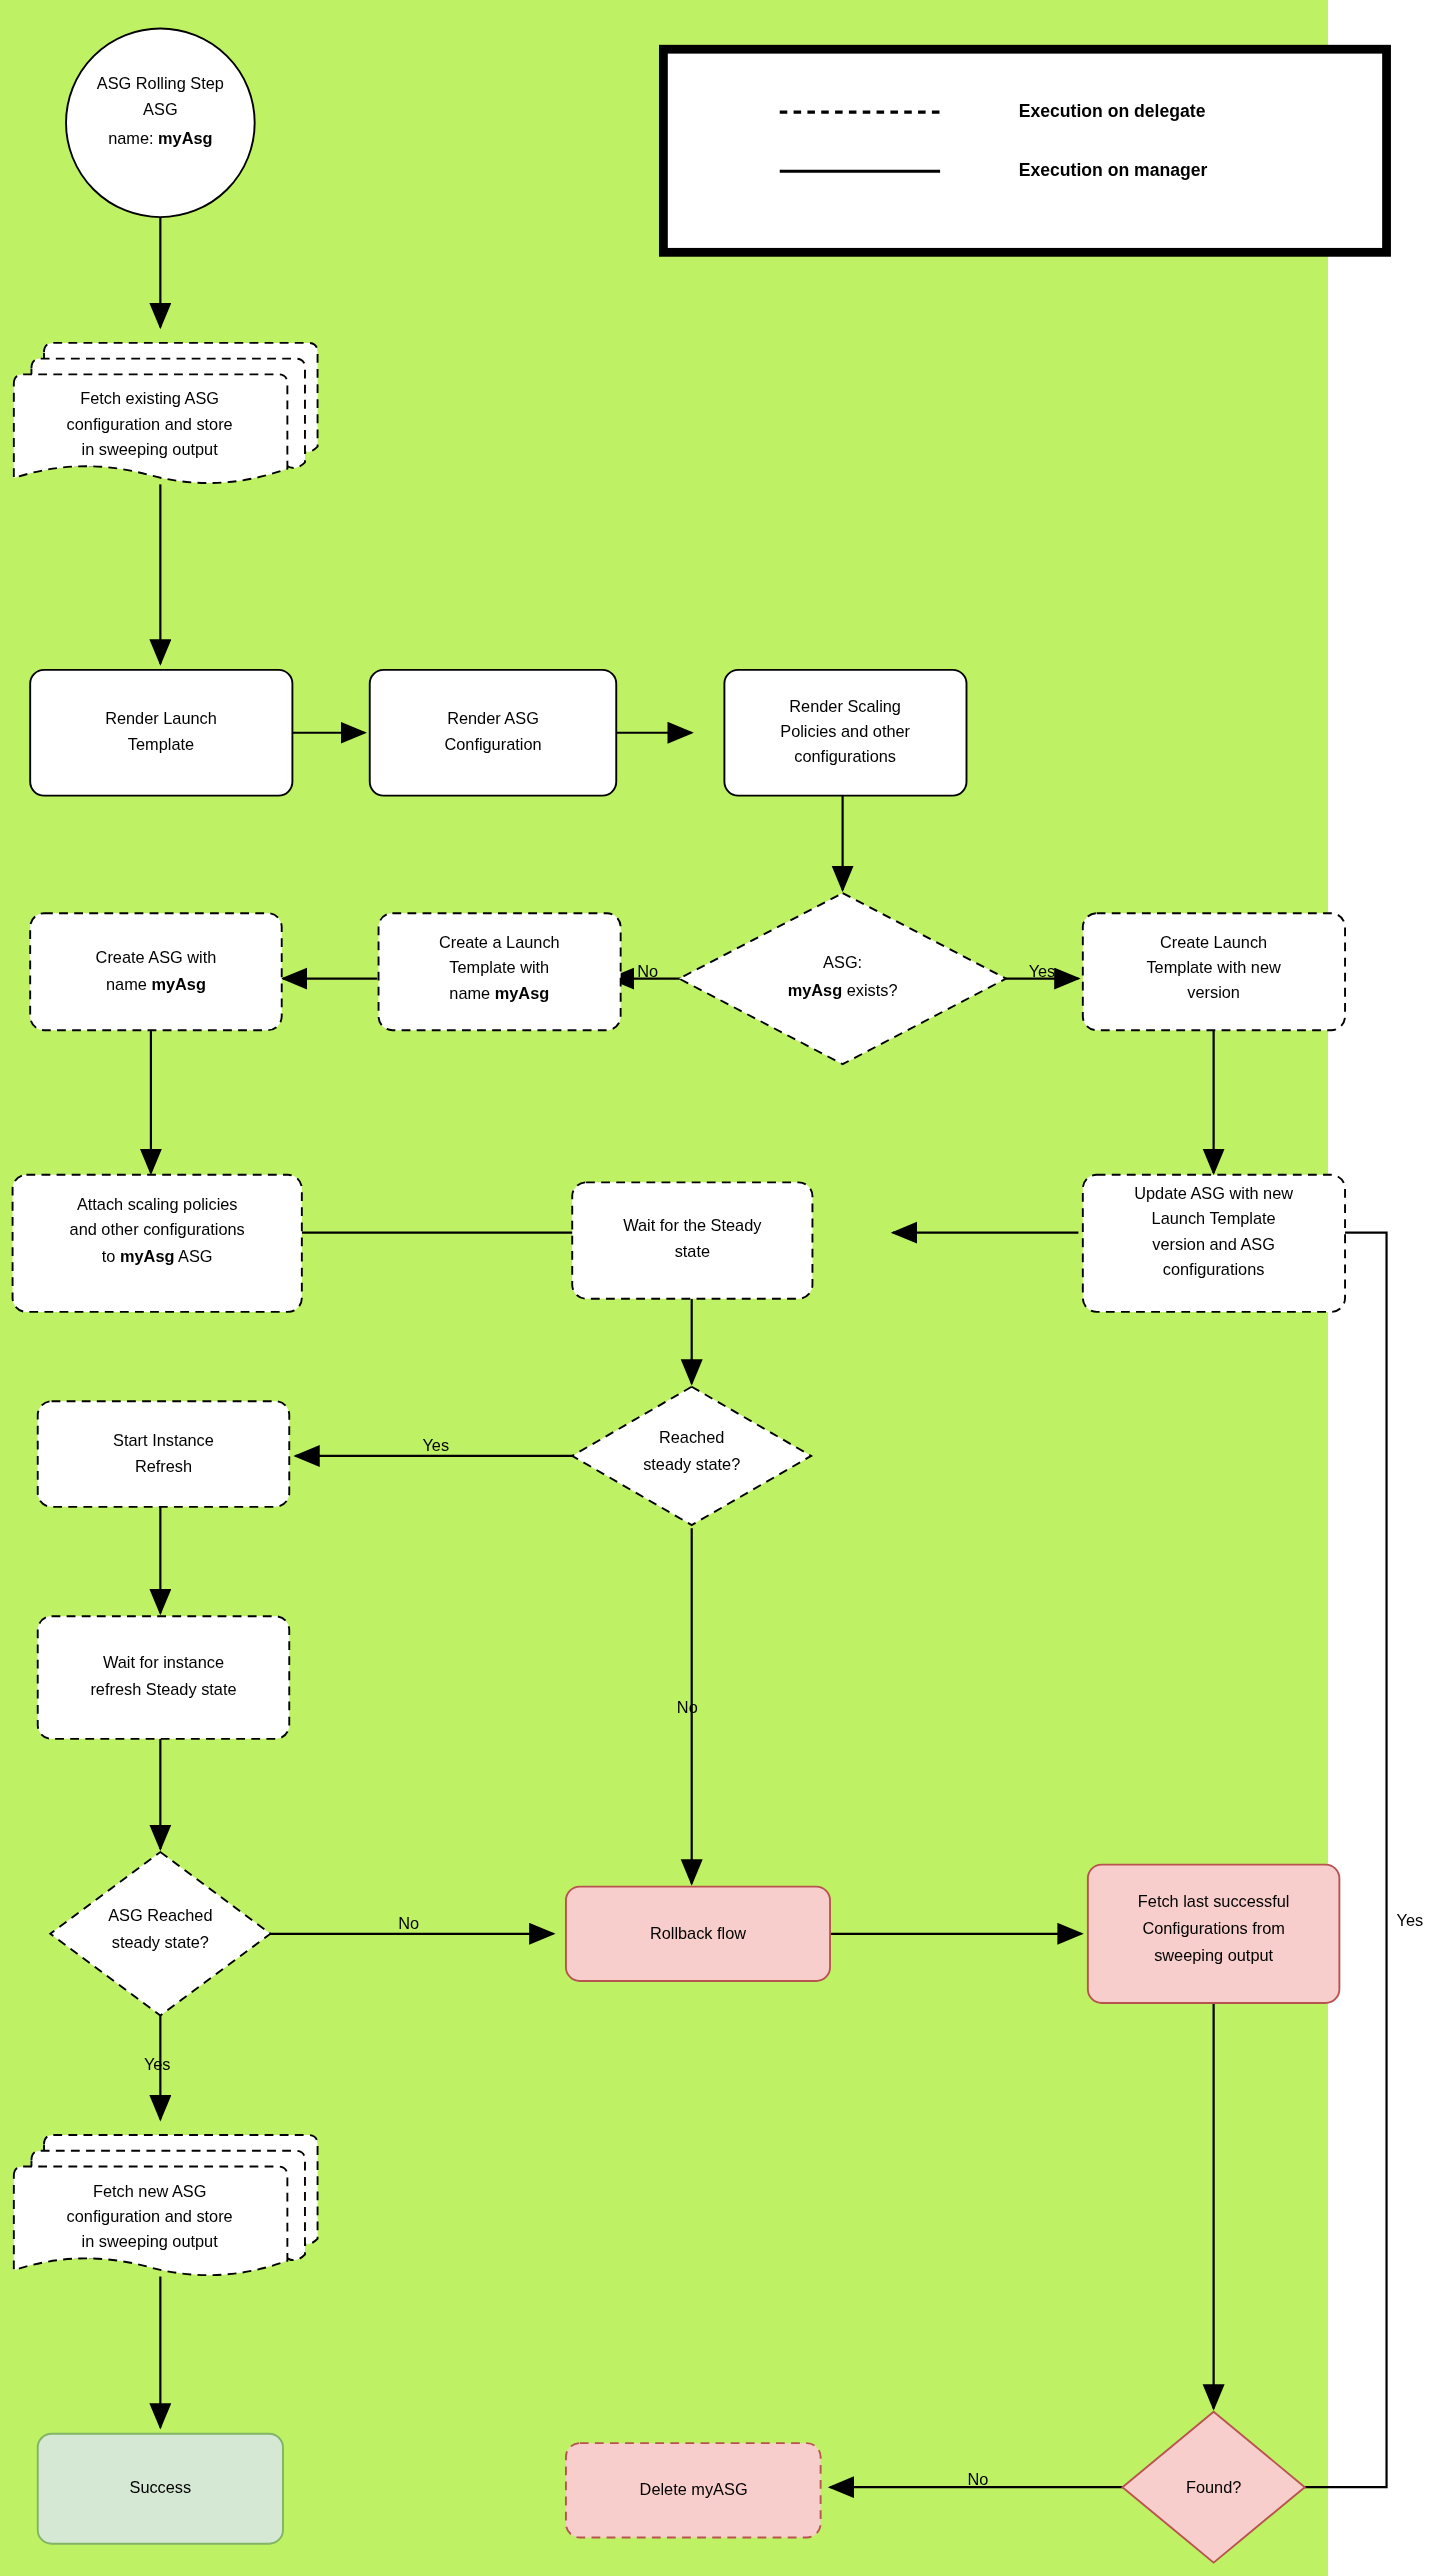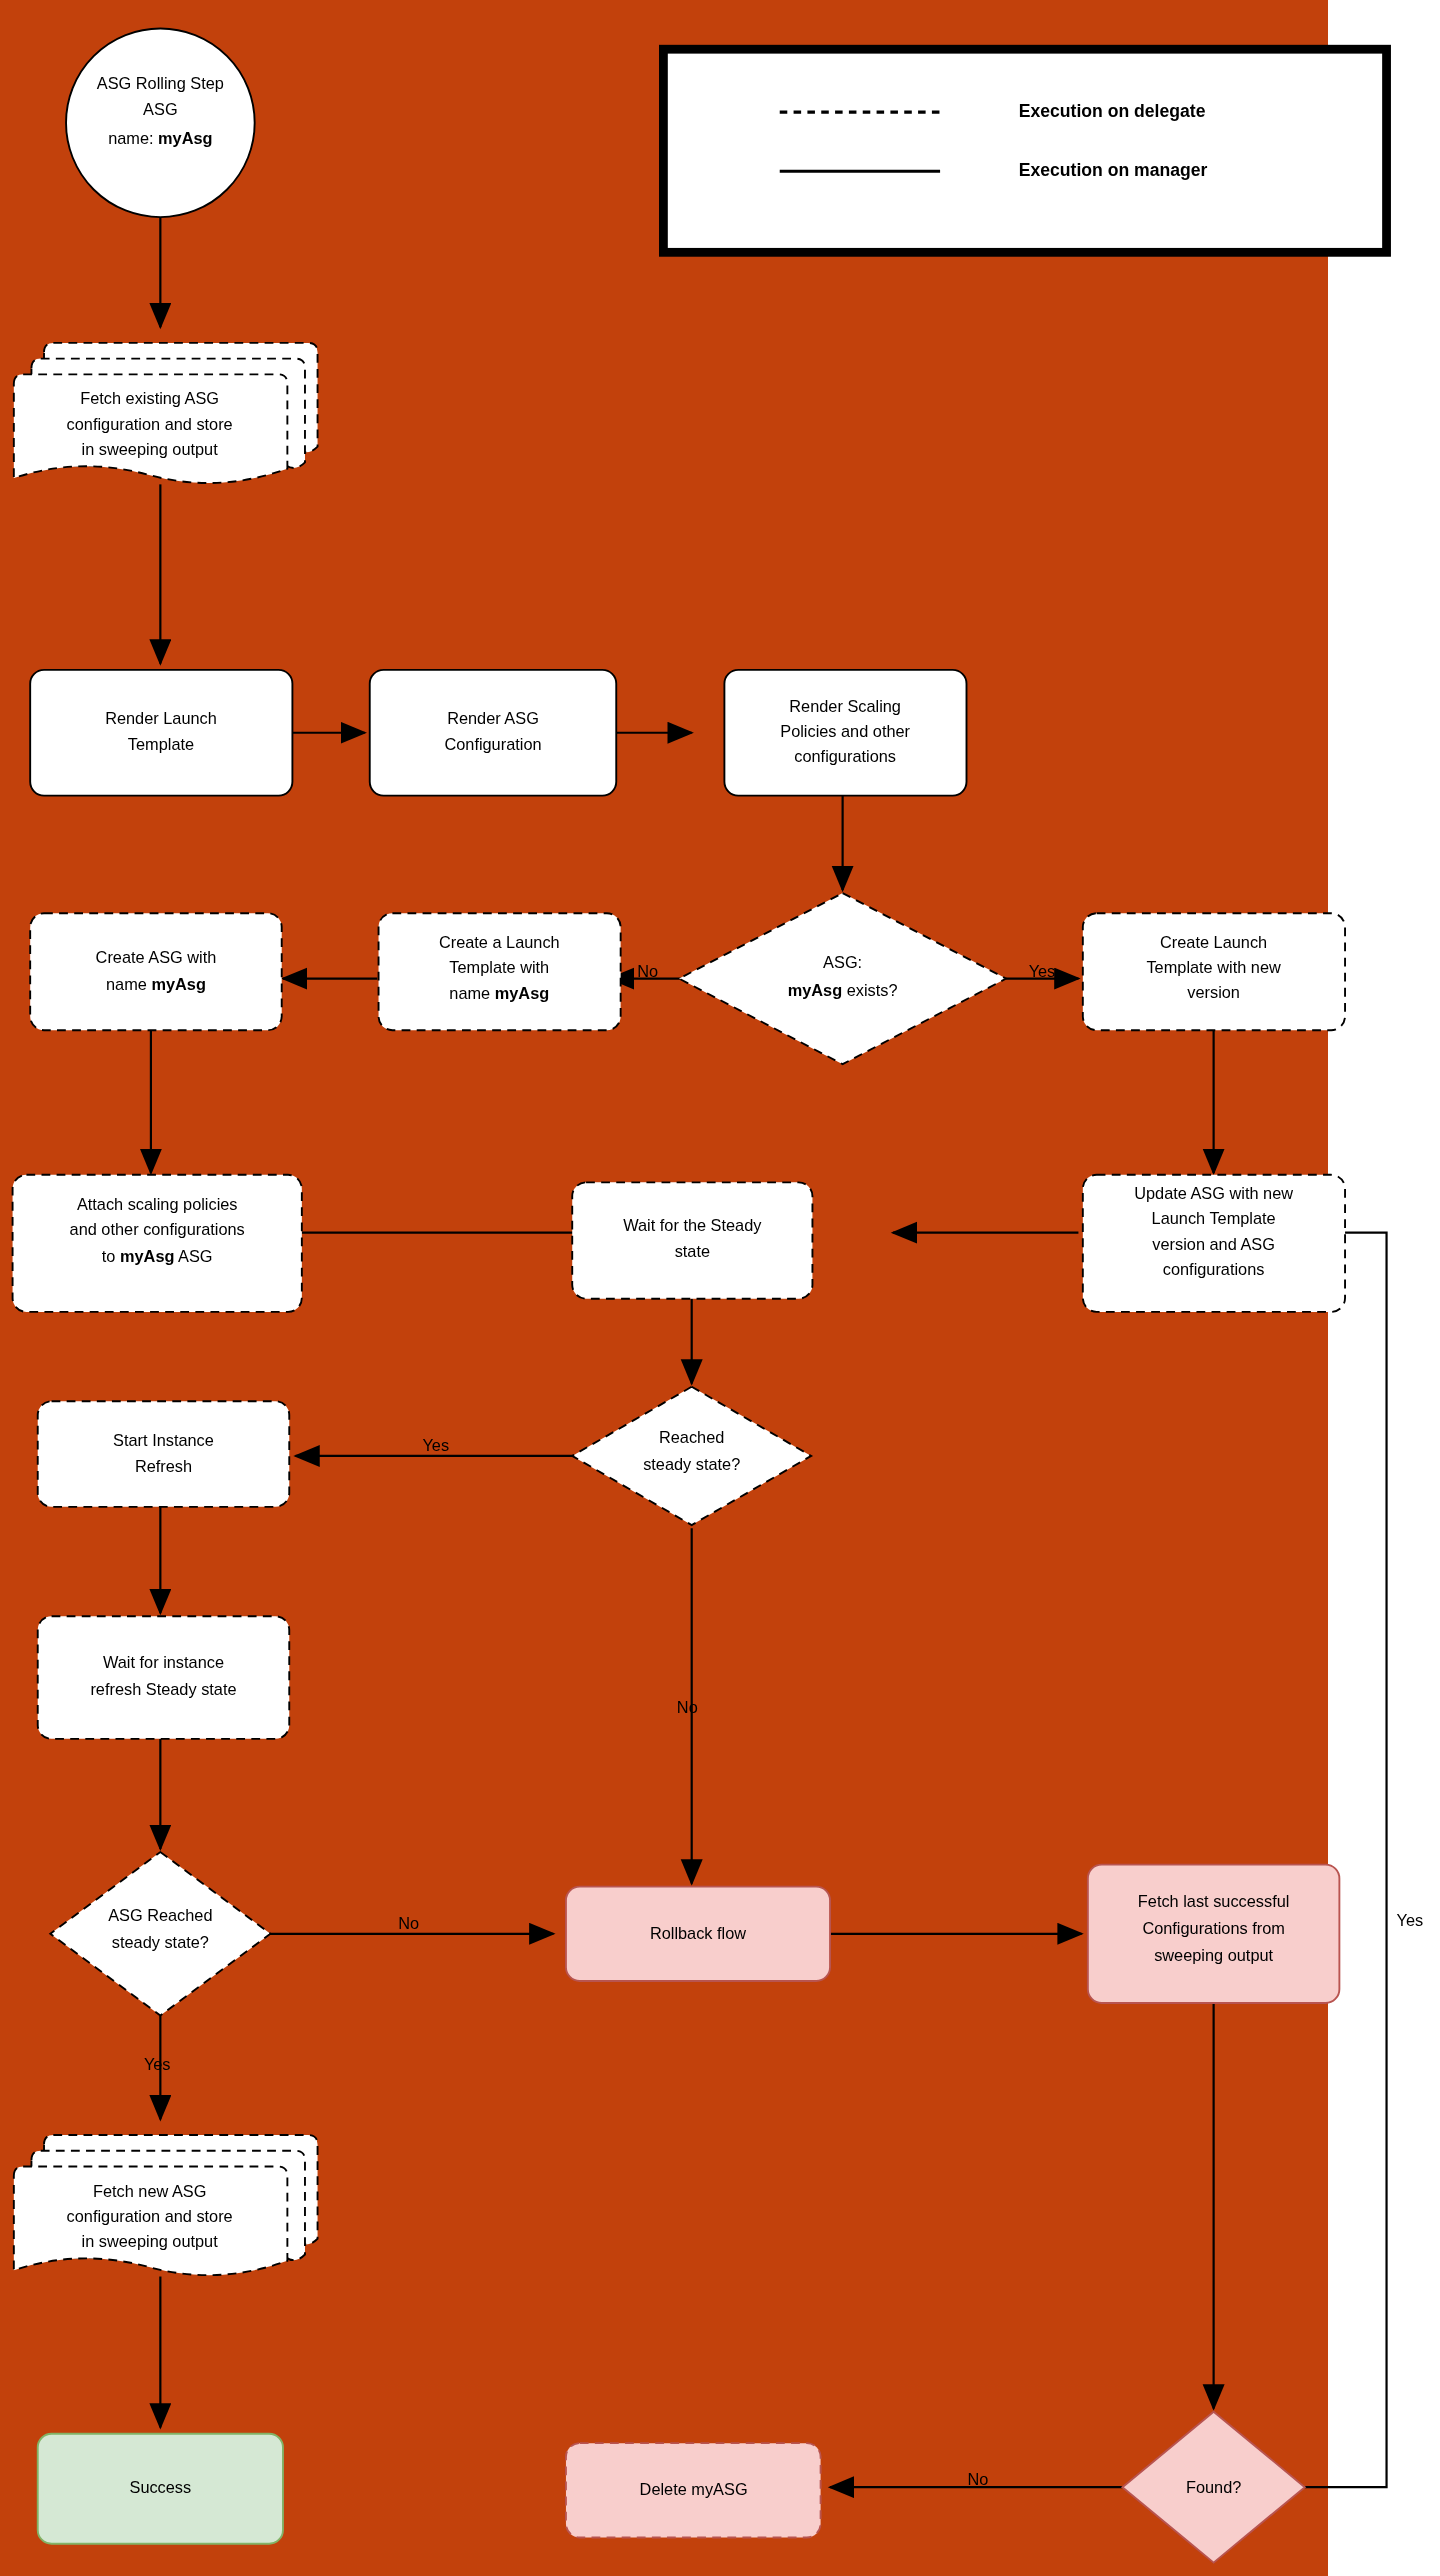--- a/index.html
+++ b/index.html
@@ -1,17 +1,17 @@
 <!DOCTYPE html>
 <html style="font-size:10px"><head>
 <meta charset="utf-8">
 <style>
   html,body{margin:0;padding:0;background:#ffffff;}
   body{width:1440px;height:2576px;font-family:"Liberation Sans",sans-serif;}
-  #diagram{position:relative;width:1328px;height:2576px;background:#c2410c;}
+  #diagram{position:relative;width:1328px;height:2576px;background:#bef264;}
   svg#canvas{position:absolute;left:0;top:0;width:1440px;height:2576px;}
   .nodetext{font-family:"Liberation Sans",sans-serif;font-size:26px;fill:#000;text-anchor:middle;dominant-baseline:middle;}
   .edgelabel{font-family:"Liberation Sans",sans-serif;font-size:26px;fill:#000;text-anchor:middle;dominant-baseline:middle;}
   .legendlabel{font-family:"Liberation Sans",sans-serif;font-size:28px;font-weight:bold;fill:#000;dominant-baseline:middle;}
   .sh{fill:#ffffff;stroke:#000000;stroke-width:3;}
   .sh-dash{fill:#ffffff;stroke:#000000;stroke-width:3;stroke-dasharray:14 10;}
   .sh-red{fill:#f8cecc;stroke:#b85450;stroke-width:3;}
   .sh-red-dash{fill:#f8cecc;stroke:#b85450;stroke-width:3;stroke-dasharray:14 10;}
   .sh-green{fill:#d5e8d4;stroke:#82b366;stroke-width:3;}
   .ed{fill:none;stroke:#000000;stroke-width:3.5;}

